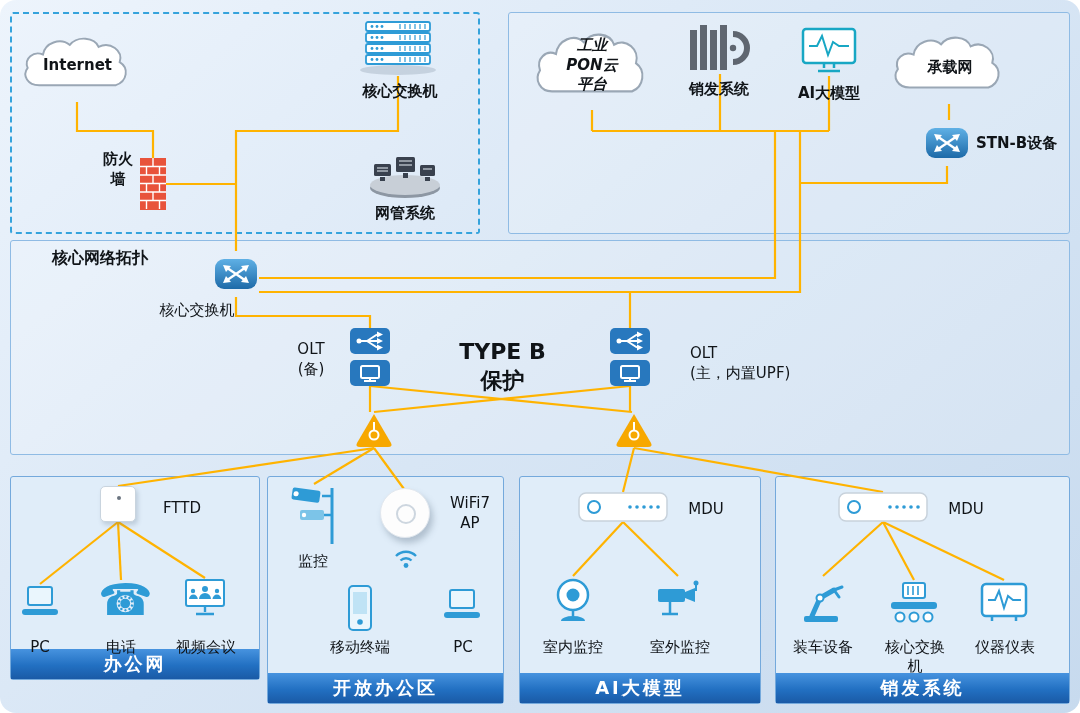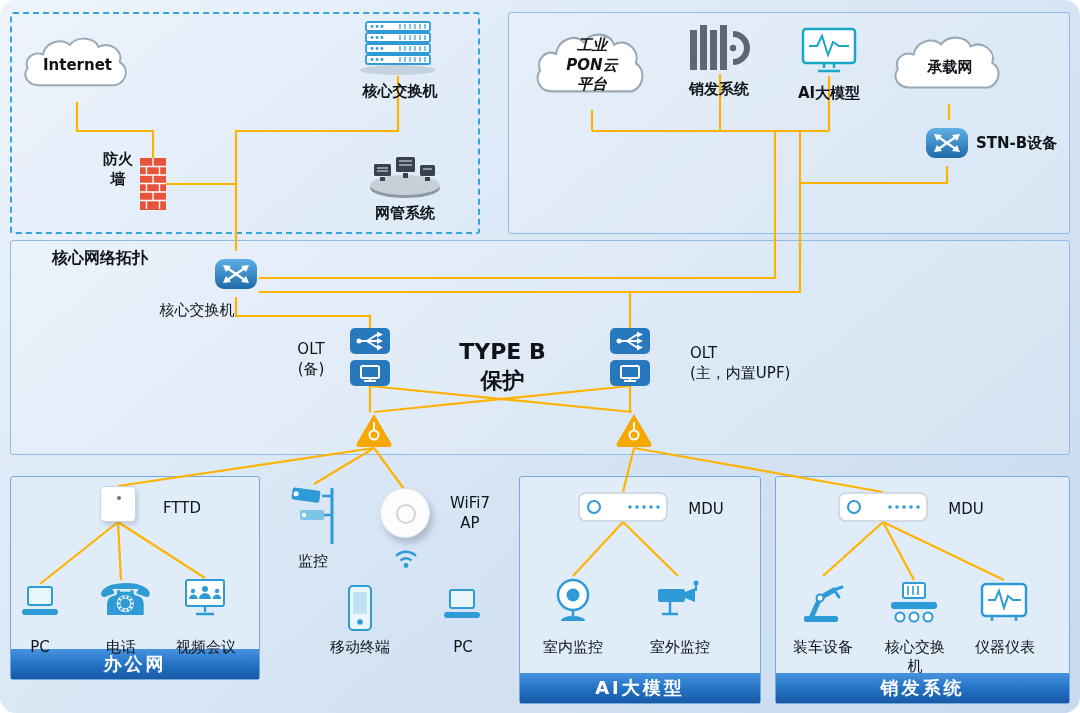--- a/index.html
+++ b/index.html
@@ -40,20 +40,23 @@
 </svg>
 
 <div id="canvas">
 
   <div class="zone zone-dashed" style="left:10px; top:12px; width:470px; height:222px;"></div>
   <div class="zone zone-solid" style="left:508px; top:12px; width:562px; height:222px;"></div>
   <div class="zone zone-solid" style="left:10px; top:240px; width:1060px; height:215px;"></div>
 
   <div class="panel zone" style="left:10px; top:476px; width:250px; height:204px;">
     <div class="panel-title">办公网</div>
+  </div>
+  <div class="panel zone" style="left:267px; top:476px; width:237px; height:228px;">
+    <div class="panel-title">开放办公区</div>
   </div>
   <div class="panel zone" style="left:519px; top:476px; width:242px; height:228px;">
     <div class="panel-title">AI大模型</div>
   </div>
   <div class="panel zone" style="left:775px; top:476px; width:295px; height:228px;">
     <div class="panel-title">销发系统</div>
   </div>
 
   <svg id="links" width="1080" height="713">
     <g id="link-lines" stroke="#FFB300" stroke-width="2.2" fill="none">

